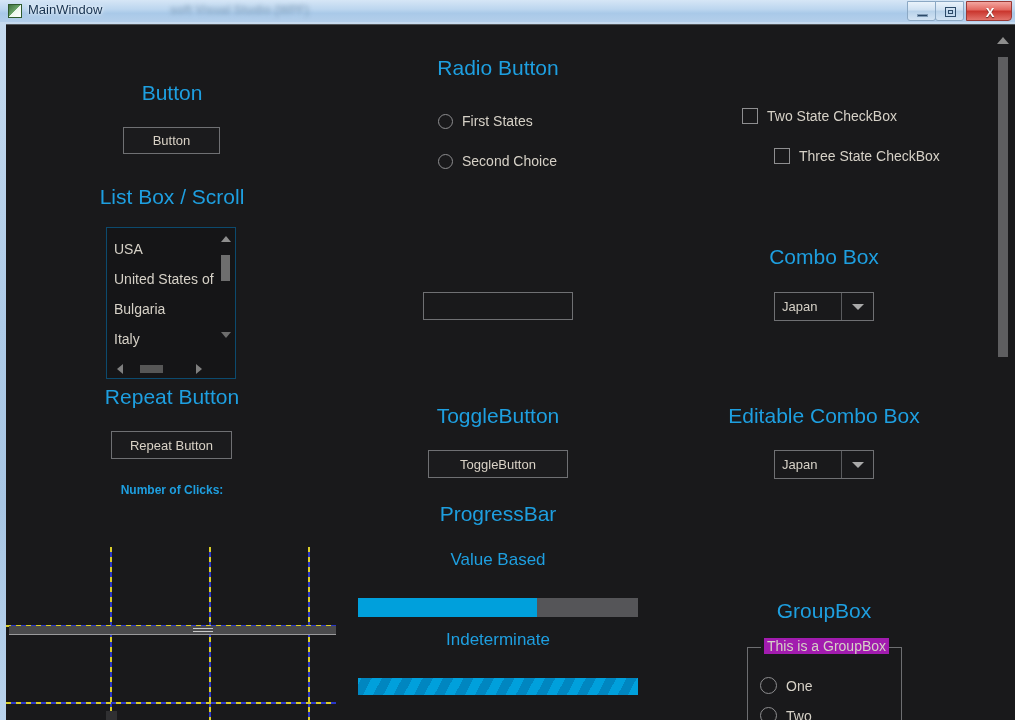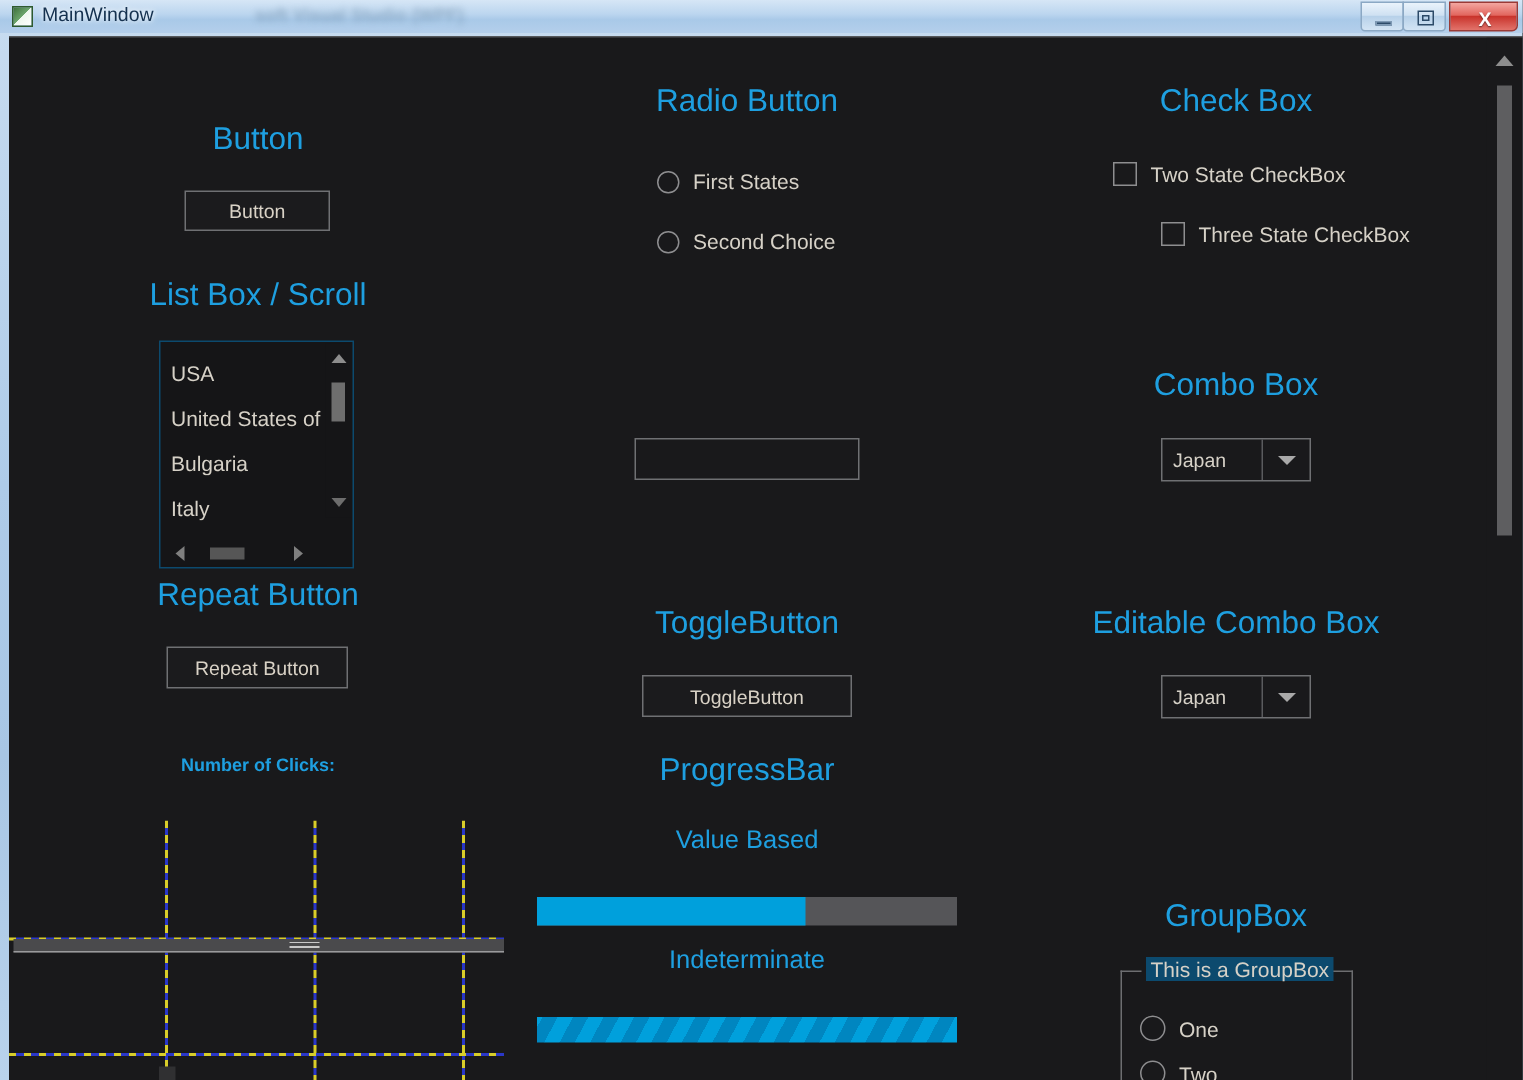--- a/index.html
+++ b/index.html
@@ -217,21 +217,21 @@
     border-top:0;
   }
   #gb-topleft {
     position:absolute; left:741px; top:622px; width:14px; height:1px; background:#6d6e71;
   }
   #gb-topright {
     position:absolute; left:879px; top:622px; width:17px; height:1px; background:#6d6e71;
   }
   #gb-title {
     position:absolute; left:758px; top:613px;
-    color:#d6d1c7; font-size:14px; background:#0c4a6e; padding:0 3px; white-space:nowrap;
+    color:#d6d1c7; font-size:14px; background:#a21caf; padding:0 3px; white-space:nowrap;
   }
 
   
   #gridsplit {
     position:absolute; left:0px; top:522px; width:330px; height:198px;
     overflow:hidden;
   }
   .gl-v {
     position:absolute; top:0; width:2px; height:198px;
     background: repeating-linear-gradient(to bottom,
@@ -316,21 +316,21 @@
           <span class="sb-arrow-left"></span>
           <div id="lb-hthumb"></div>
           <span class="sb-arrow-right"></span>
         </div>
       </div>
 
       <div class="heading" style="left:60px; top:360px; width:212px;">Repeat Button</div>
 
       <div class="wpfbtn" style="left:105px; top:406px; width:121px; height:28px;">Repeat Button</div>
 
-      <div class="tinyheading" style="left:60px; top:478px; width:212px;">Number of Clicks:</div>
+      <div class="tinyheading" style="left:60px; top:458px; width:212px;">Number of Clicks:</div>
 
 
       <div id="gridsplit">
         <div class="gl-v" style="left:104px;"></div>
         <div class="gl-v" style="left:203px;"></div>
         <div class="gl-v" style="left:302px;"></div>
         <div class="gl-h" style="top:78px;"></div>
         <div class="gl-h" style="top:155px;"></div>
       </div>
       <div id="splitter-bar"></div>
@@ -362,21 +362,20 @@
       <div class="subheading" style="left:386px; top:525px; width:212px;">Value Based</div>
 
       <div id="pbar-value">
         <div id="pbar-fill" style="width: 64%;"></div>
       </div>
 
       <div class="subheading" style="left:386px; top:605px; width:212px;">Indeterminate</div>
 
       <div id="pbar-indet"></div>
 
-      <div class="heading" style="left:712px; top:31px; width:212px;">Check Box</div>
 
       <div class="rowctl" style="left:736px; top:83px;">
         <span class="chk-o"></span>
         <span class="ctl-label">Two State CheckBox</span>
       </div>
       <div class="rowctl" style="left:736px; top:123px;margin-left:32px;">
         <span class="chk-o"></span>
         <span class="ctl-label">Three State CheckBox</span>
       </div>
 

